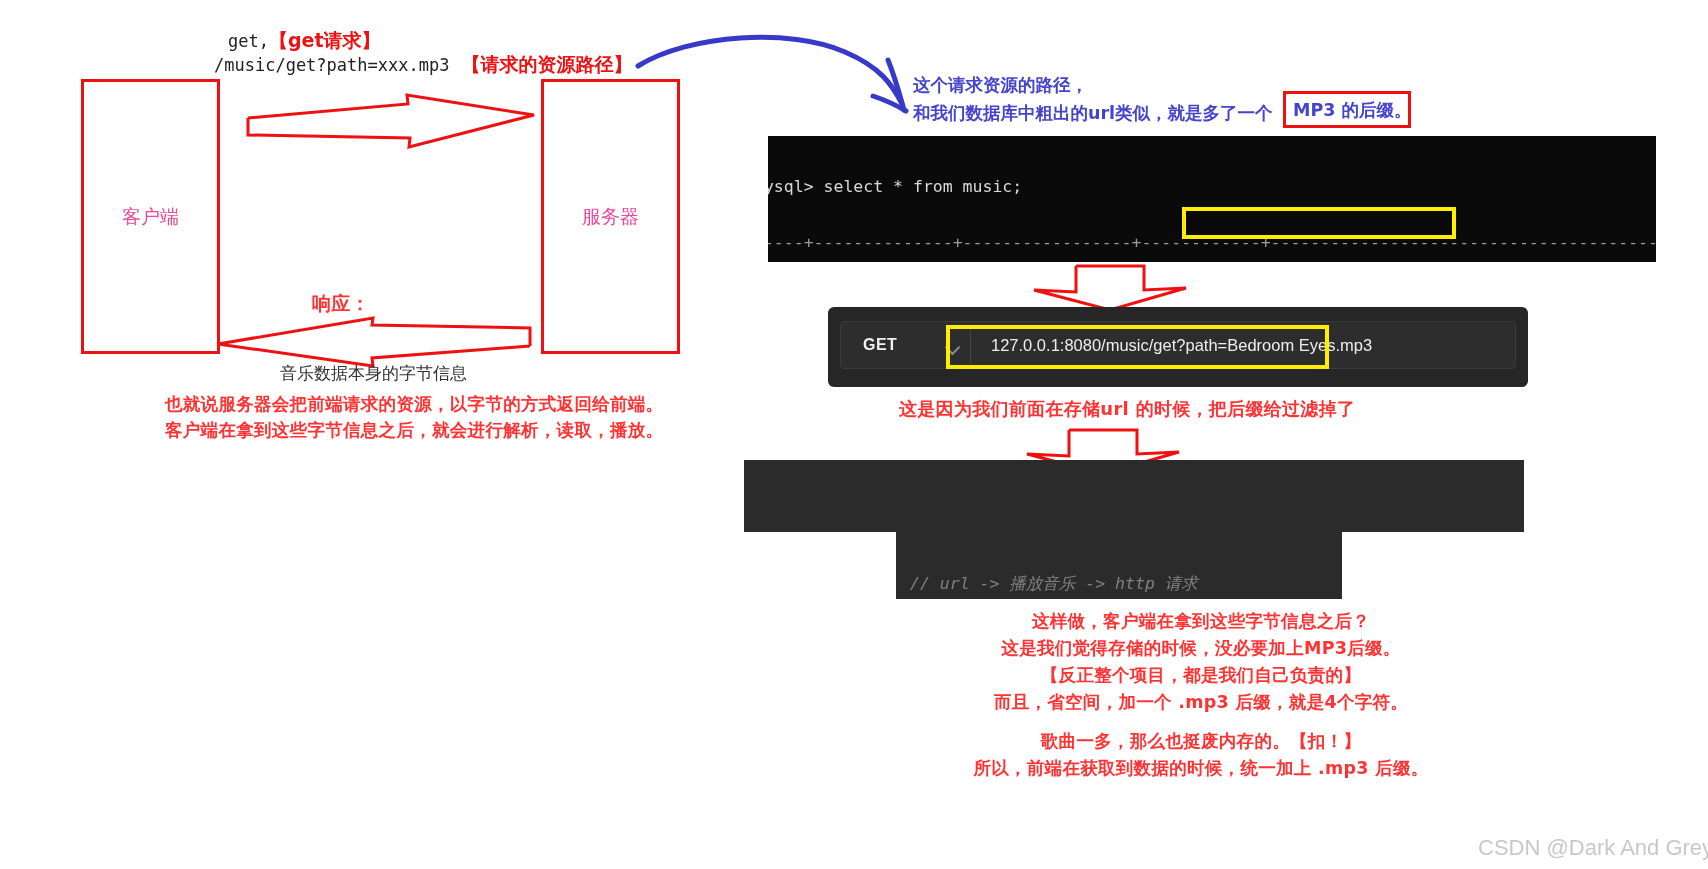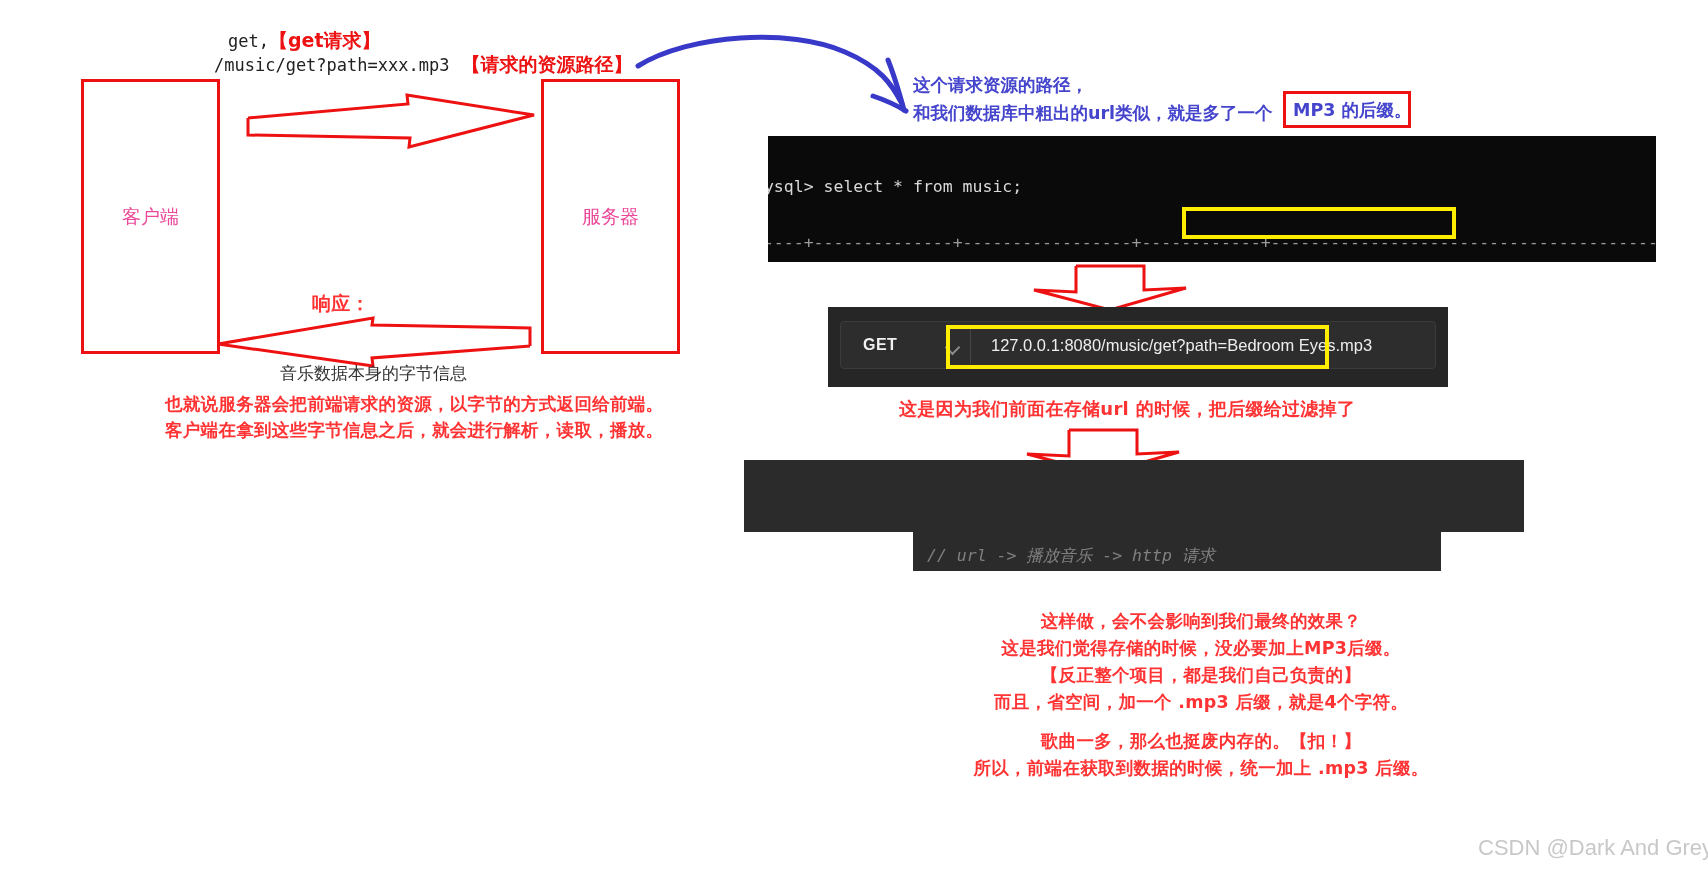--- a/index.html
+++ b/index.html
@@ -200,21 +200,21 @@
   
   
 </div>
 
 <div class="abs hl-yellow" style="left:1182px; top:207px; width:274px; height:32px;"></div>
 
 <svg class="abs" style="left:1032px; top:264px;" width="156" height="48" viewBox="0 0 156 48">
   <polyline points="44,2 112,2 112,26 154,24 78,46 2,26 44,28 44,2" fill="none" stroke="#ee1111" stroke-width="3" stroke-linejoin="miter"></polyline>
 </svg>
 
-<div class="abs" id="request-panel" style="left:828px; top:307px; width:620px; height:80px;">
+<div class="abs" id="request-panel" style="left:828px; top:307px; width:700px; height:80px;border-radius:6px;">
   <div id="request-row">
     <div id="method-label">GET</div>
     <div id="method-caret"></div>
     <div id="url-divider"></div>
     <div id="url-text">127.0.0.1:8080/music/get?path=Bedroom Eyes.mp3</div>
   </div>
 </div>
 
 <div class="abs hl-yellow" style="left:946px; top:325px; width:383px; height:44px;"></div>
 
@@ -223,28 +223,28 @@
 <svg class="abs" style="left:1025px; top:428px; " width="156" height="48" viewBox="0 0 156 48">
   <polyline points="44,2 112,2 112,26 154,24 78,46 2,26 44,28 44,2" fill="none" stroke="#ee1111" stroke-width="3" stroke-linejoin="miter"></polyline>
 </svg>
 
 <div class="abs code-block" style="left:744px; top:460px; width:780px; height:72px;">
   <div style="height:18px; opacity:.45;">&nbsp;</div>
   
   
 </div>
 
-<div class="abs code-block" style="left:896px; top:504px; width:528px; height:67px;margin-left:17px;">
+<div class="abs code-block" style="left:896px; top:532px; width:446px; height:67px;">
   <div class="c-comment" style="margin-left:14px; line-height:28px;">// url -&gt; 播放音乐 -&gt; http 请求</div>
   
   
 </div>
 
 <div class="abs" style="left:840px; top:608px; width:700px; text-align:center;">
-  <div class="red-txt" style="line-height:27px;">这样做，会不会影响到我们最终的效果？</div>
+  <div class="red-txt" style="line-height:27px;">这样做，客户端在拿到这些字节信息之后？</div>
   <div class="red-txt" style="line-height:27px;">这是我们觉得存储的时候，没必要加上MP3后缀。</div>
   <div class="red-txt" style="line-height:27px; font-weight:bold;">【反正整个项目，都是我们自己负责的】</div>
   <div class="red-txt" style="line-height:27px;">而且，省空间，加一个 .mp3 后缀，就是4个字符。</div>
   <div class="red-txt" style="line-height:27px;margin-top:12px;">歌曲一多，那么也挺废内存的。【扣！】</div>
   <div class="red-txt" style="line-height:27px;">所以，前端在获取到数据的时候，统一加上 .mp3 后缀。</div>
 </div>
 
 <div class="abs" id="watermark" style="left:1478px; top:835px;">CSDN @Dark And Grey</div>
 
 </body></html>

